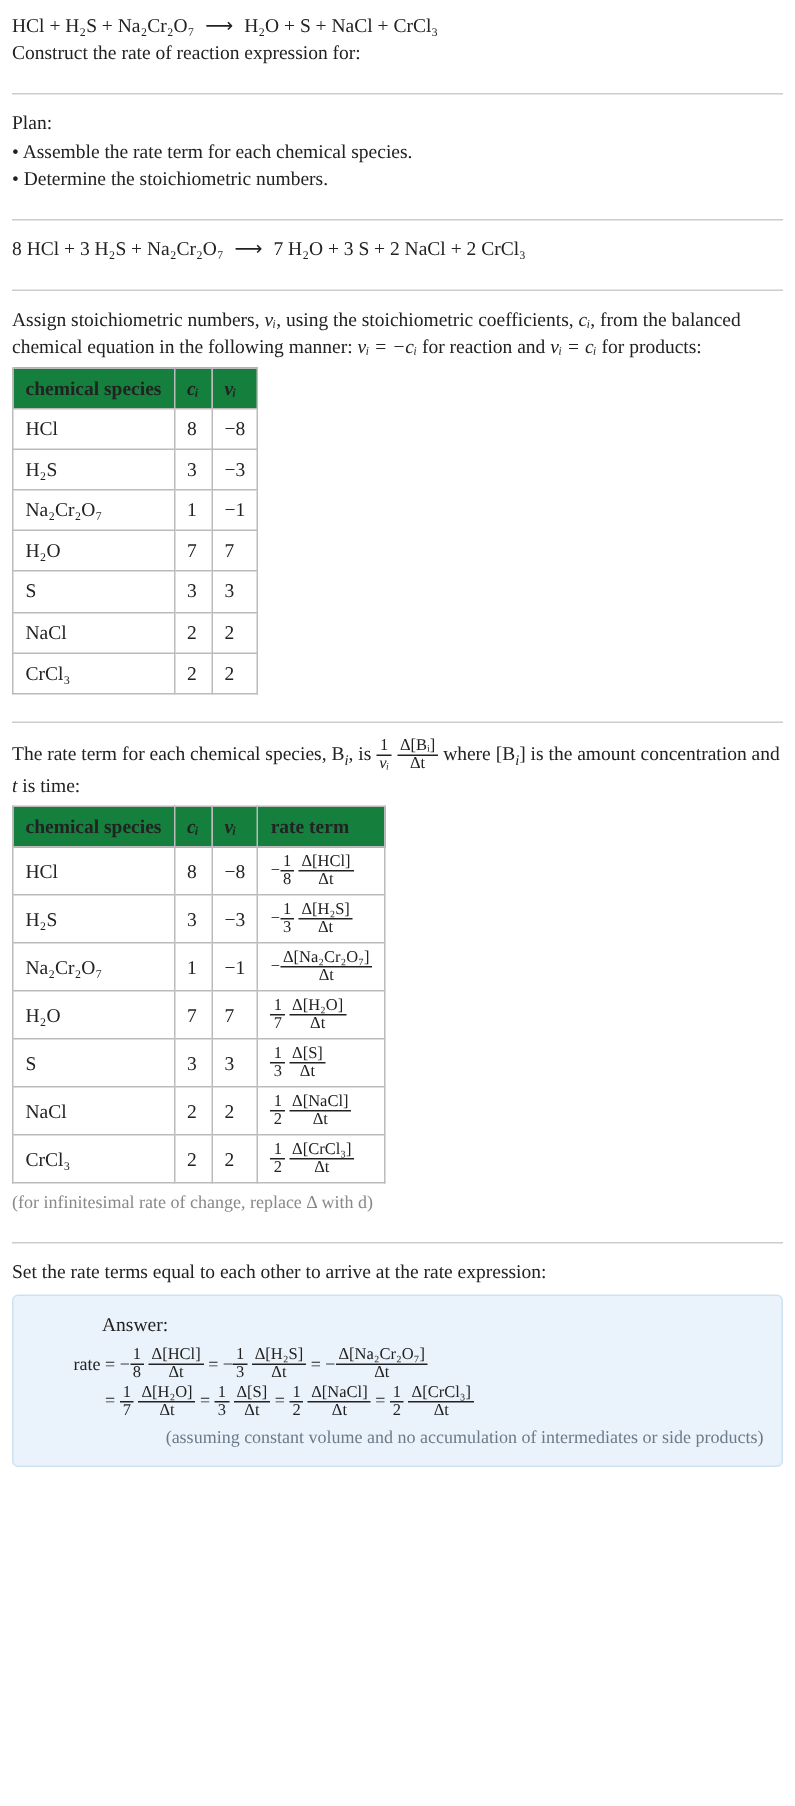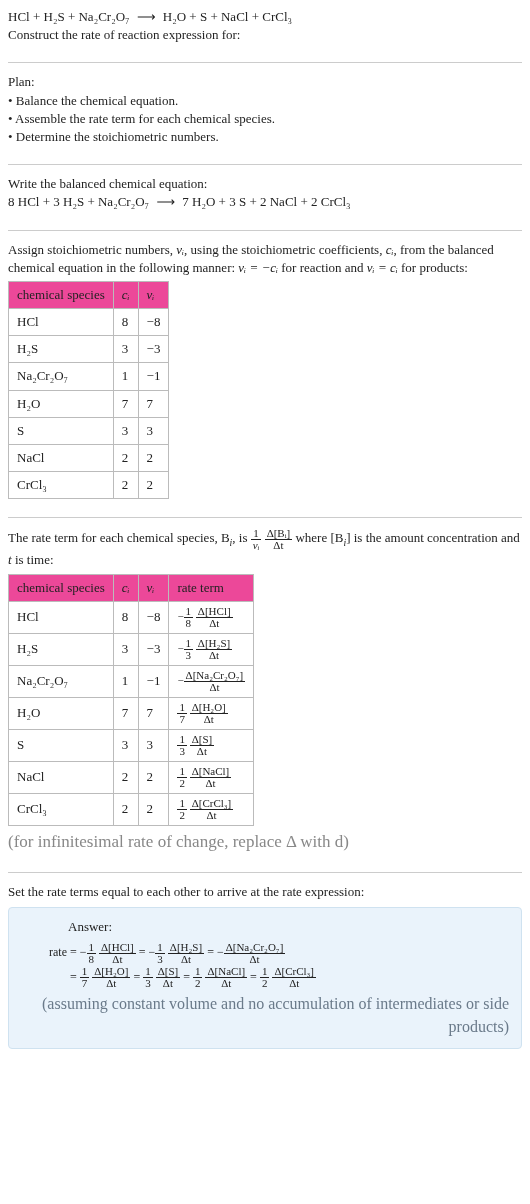--- a/index.html
+++ b/index.html
@@ -5,57 +5,55 @@
     * { margin: 0; padding: 0; box-sizing: border-box; }
     body { font-family: Georgia, 'Times New Roman', serif; background: #fff; color: #222; width: 530px; padding: 8px; font-size: 13px; line-height: 1.4; }
     .section { margin-bottom: 8px; padding-bottom: 8px; }
     .rule { border-bottom: 1px solid #ccc; margin: 10px 0; }
     .italic { font-style: italic; }
     .arrow { display: inline-block; margin: 0 4px; }
     ul.plan { list-style: none; padding-left: 0; }
     ul.plan li::before { content: "• "; }
     table { border-collapse: collapse; margin-top: 4px; }
     th, td { border: 1px solid #bbb; padding: 4px 8px; text-align: left; font-weight: normal; }
-    th { background: #ec4899; }
+    th { background: #15803d; font-weight: bold; }
     .frac { display: inline-block; text-align: center; vertical-align: middle; font-size: 11px; line-height: 1; }
     .frac .num { display: block; border-bottom: 1px solid #222; padding: 0 2px; }
     .frac .den { display: block; padding: 0 2px; }
     .rate-cell { white-space: nowrap; font-size: 11px; }
-    .note { color: #888; font-size: 17px; margin-top: 4px; }
+    .note { color: #888; font-size: 12px; margin-top: 4px; }
     .answer-box { background: #eaf3fb; border: 1px solid #cfe2f0; border-radius: 4px; padding: 10px 12px; margin-top: 6px; }
     .answer-box .label { font-size: 13px; margin-bottom: 4px; margin-left: 47px; }
     .answer-eq { font-size: 12px; padding-left: 28px; line-height: 2; }
-    .answer-note { color: #6a7a8a; font-size: 16px; text-align: right; margin-top: 4px; }
+    .answer-note { color: #6a7a8a; font-size: 12px; text-align: right; margin-top: 4px; }
     .math-sub { font-size: 0.75em; vertical-align: sub; font-style: italic; }
   </style>
 </head>
 <body>
 
 <div class="section">
   <div>
     <span>HCl + H₂S + Na₂Cr₂O₇</span>
     <span class="arrow">⟶</span>
     <span>H₂O + S + NaCl + CrCl₃</span>
   </div>
   <div>Construct the rate of reaction expression for:</div>
 </div>
 <div class="rule"></div>
 
 <div class="section">
   <div>Plan:</div>
   <ul class="plan">
-    <li>Balance the chemical equation.</li>
     <li>Assemble the rate term for each chemical species.</li>
     <li>Determine the stoichiometric numbers.</li>
   </ul>
 </div>
 <div class="rule"></div>
 
 <div class="section">
-  <div>Write the balanced chemical equation:</div>
   <div>
     <span>8 HCl + 3 H₂S + Na₂Cr₂O₇</span>
     <span class="arrow">⟶</span>
     <span>7 H₂O + 3 S + 2 NaCl + 2 CrCl₃</span>
   </div>
 </div>
 <div class="rule"></div>
 
 <div class="section">
   <div>

